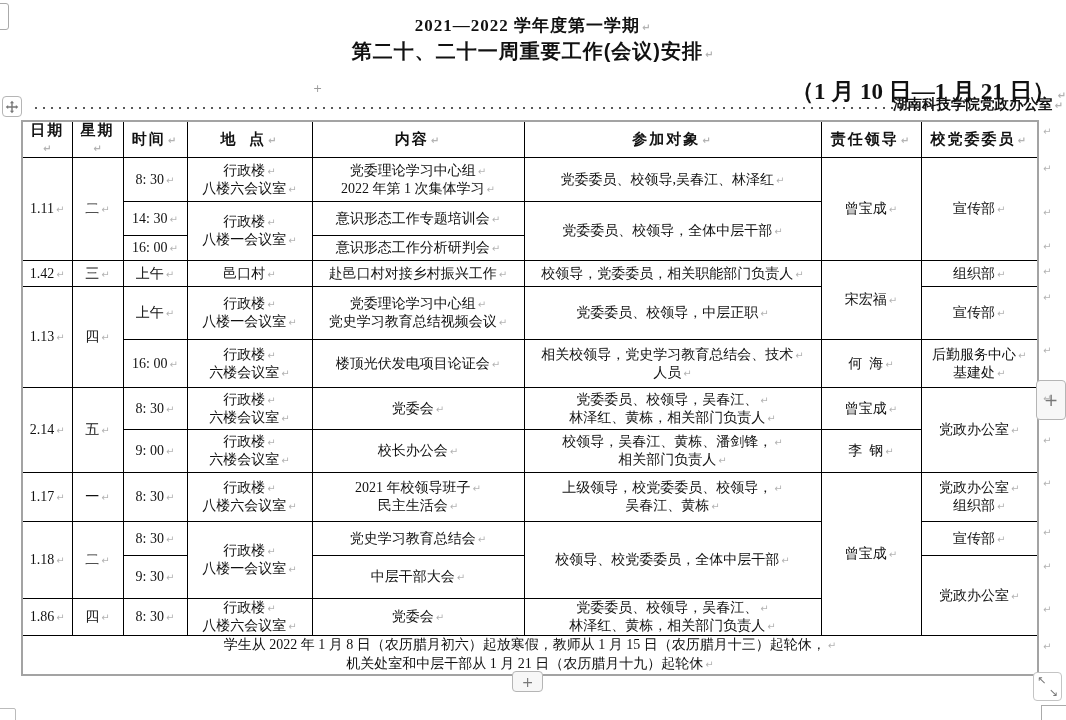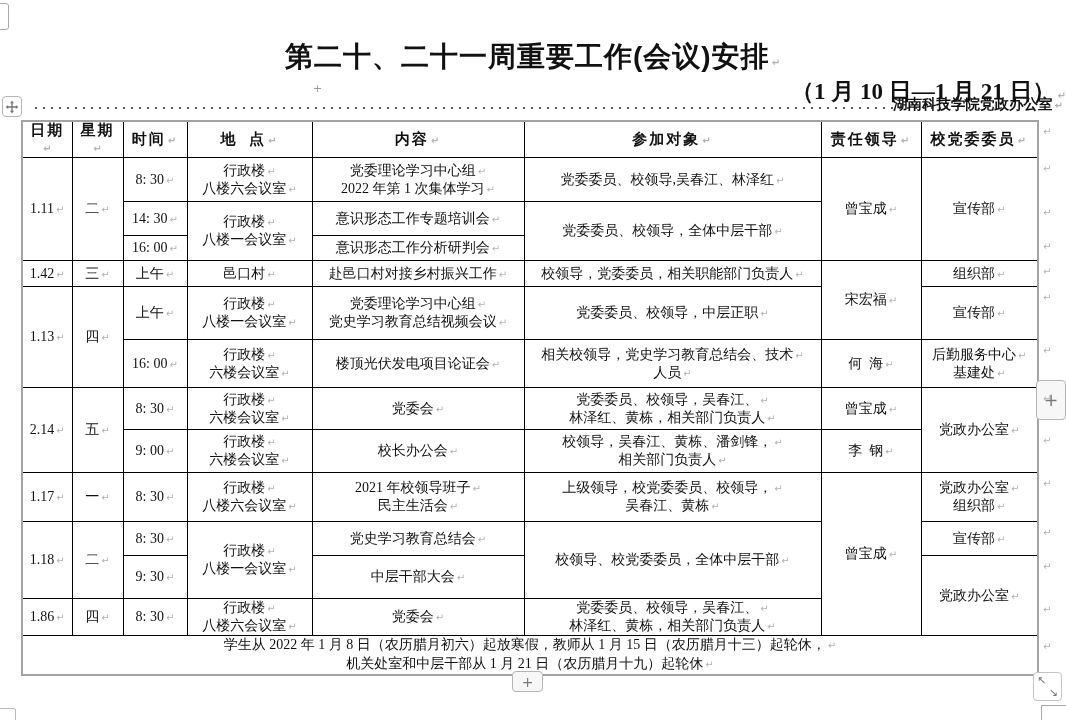--- a/index.html
+++ b/index.html
@@ -6,21 +6,21 @@
   body { background:#fff; }
   .canvas {
     position:relative; width:1066px; height:720px; background:#ffffff;
     overflow:hidden; font-family:"Liberation Serif","DejaVu Serif",serif; color:#111;
   }
   
   .subtitle { position:absolute; top:14px; left:0; width:100%; text-align:center;
     font-size:17px; font-weight:bold; letter-spacing:1px; }
   .main-title { position:absolute; top:38px; left:0; width:100%; text-align:center;
     font-family:"Liberation Sans","DejaVu Sans",sans-serif;
-    font-size:28px; font-weight:bold; letter-spacing:1px; }
+    font-size:20px; font-weight:bold; letter-spacing:1px; }
   .date-range { position:absolute; top:76px; left:0; width:100%; text-align:right;
     font-size:23px; font-weight:bold; }
   .byline { position:absolute; top:95px; right:3px; font-size:14.5px; font-weight:bold; }
   .dotline { position:absolute; top:107px; left:35px; width:913px; height:2px;
     background:repeating-linear-gradient(to right,#595959 0 2px,transparent 2px 8px); }
   .tabmark { position:absolute; top:82px; left:313px; color:#9a9a9a; font-size:11px;
     font-family:"DejaVu Sans",sans-serif; }
   
   table.sched { position:absolute; left:21px; top:120px; border-collapse:collapse;
     table-layout:fixed; width:1016px; }
@@ -51,20 +51,23 @@
   .edge-box-bl { position:absolute; left:-12px; top:708px; width:28px; height:20px;
     border:1px solid #bbb; border-radius:2px; background:#fff; }
   .corner-br { position:absolute; left:1041px; top:705px; width:25px; height:15px;
     border-left:1px solid #aaa; border-top:1px solid #aaa; }
 </style>
 </head>
 <body>
 
 <div class="canvas">
 
+  <div class="subtitle">
+      <span class="ln">2021—2022 学年度第一学期</span>
+    </div>
   <div class="main-title">
       <span class="ln">第二十、二十一周重要工作(会议)安排</span>
     </div>
   <div class="date-range">
       <span class="ln">（1 月 10 日—1 月 21 日）</span>
     </div>
   <span class="tabmark">+</span>
   <div class="dotline"></div>
   <div class="byline">
       <span class="ln">湖南科技学院党政办公室</span>

